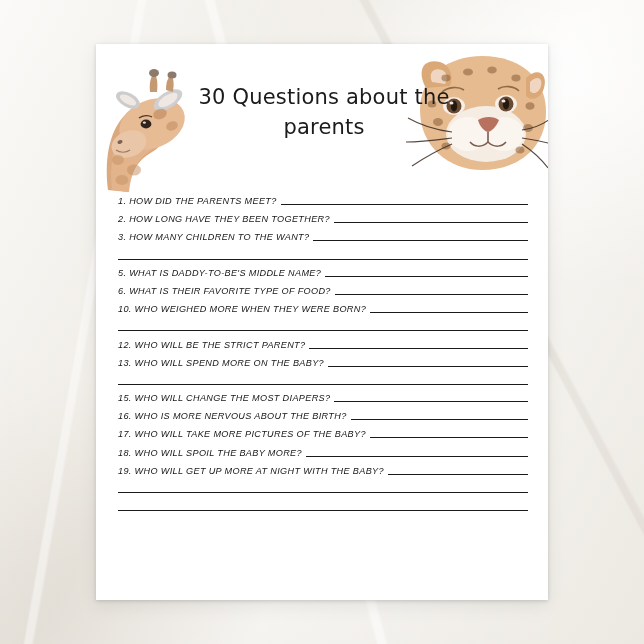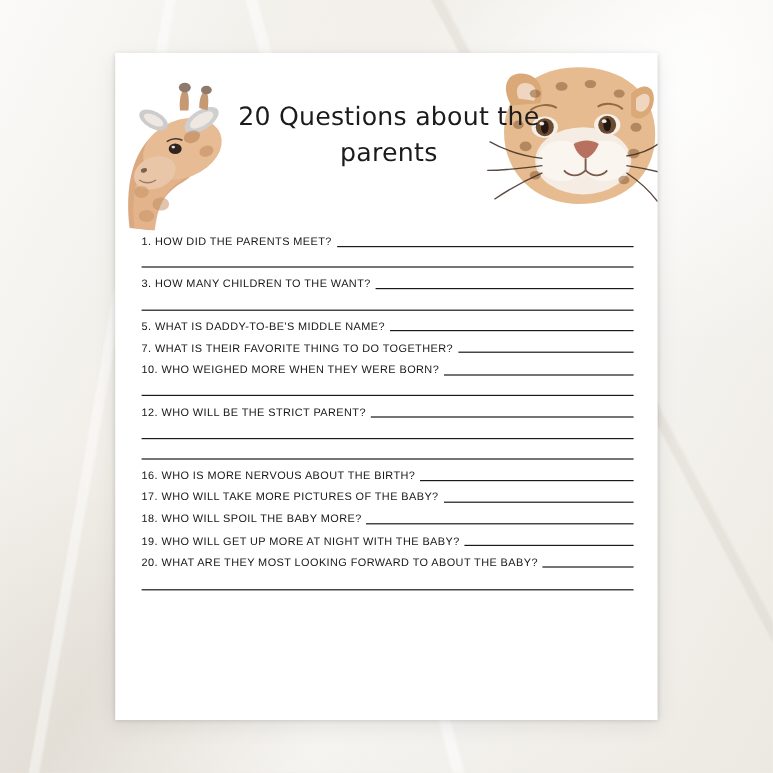--- a/index.html
+++ b/index.html
@@ -84,27 +84,28 @@
 
   
   #questions {
     position: absolute;
     left: 22px;
     top: 152px;
     right: 20px;
   }
   .q-row {
     display: flex;
-    align-items: center;
+    align-items: flex-start;
     margin-bottom: 8.2px;
     font-size: 9.1px;
     letter-spacing: 0.35px;
     color: #161616;
     text-transform: uppercase;
     white-space: nowrap;
+    font-style: italic;
   }
   .q-text {
     flex: 0 0 auto;
     padding-right: 4px;
     line-height: 1.1;
   }
   .q-line {
     flex: 1 1 auto;
     border-bottom: 1px solid #1a1a1a;
     height: 8px;
@@ -203,79 +204,84 @@
       <path d="M50 84 C34 82, 20 78, 6 70"></path>
       <path d="M50 90 C34 92, 20 94, 4 94"></path>
       <path d="M50 96 C36 102, 22 110, 10 118"></path>
       <path d="M120 82 C134 80, 142 76, 149 70"></path>
       <path d="M120 90 C134 92, 142 94, 150 96"></path>
       <path d="M120 96 C132 104, 140 112, 146 120"></path>
     </g>
   </svg>
 
   <div id="title-wrap">
-    <div id="title">20 Questions about the parents</div>
+    <div id="title">30 Questions about the parents</div>
   </div>
 
   <div id="questions">
     <div class="q-row">
       <span class="q-text">1. HOW DID THE PARENTS MEET?</span>
       <span class="q-line"></span>
     </div>
     <div class="q-row">
+      <span class="q-text">2. HOW LONG HAVE THEY BEEN TOGETHER?</span>
       <span class="q-line"></span>
     </div>
     <div class="q-row">
       <span class="q-text">3. HOW MANY CHILDREN TO THE WANT?</span>
       <span class="q-line"></span>
     </div>
     <div class="q-row">
       <span class="q-line"></span>
     </div>
     <div class="q-row">
       <span class="q-text">5. WHAT IS DADDY-TO-BE'S MIDDLE NAME?</span>
       <span class="q-line"></span>
     </div>
     <div class="q-row">
-      <span class="q-text">7. WHAT IS THEIR FAVORITE THING TO DO TOGETHER?</span>
+      <span class="q-text">6. WHAT IS THEIR FAVORITE TYPE OF FOOD?</span>
       <span class="q-line"></span>
     </div>
     <div class="q-row">
       <span class="q-text">10. WHO WEIGHED MORE WHEN THEY WERE BORN?</span>
       <span class="q-line"></span>
     </div>
     <div class="q-row">
       <span class="q-line"></span>
     </div>
     <div class="q-row">
       <span class="q-text">12. WHO WILL BE THE STRICT PARENT?</span>
       <span class="q-line"></span>
     </div>
     <div class="q-row">
-      <span class="q-line"></span>
-    </div>
-    <div class="q-row">
+      <span class="q-text">13. WHO WILL SPEND MORE ON THE BABY?</span>
+      <span class="q-line"></span>
+    </div>
+    <div class="q-row">
+      <span class="q-line"></span>
+    </div>
+    <div class="q-row">
+      <span class="q-text">15. WHO WILL CHANGE THE MOST DIAPERS?</span>
       <span class="q-line"></span>
     </div>
     <div class="q-row">
       <span class="q-text">16. WHO IS MORE NERVOUS ABOUT THE BIRTH?</span>
       <span class="q-line"></span>
     </div>
     <div class="q-row">
       <span class="q-text">17. WHO WILL TAKE MORE PICTURES OF THE BABY?</span>
       <span class="q-line"></span>
     </div>
     <div class="q-row">
       <span class="q-text">18. WHO WILL SPOIL THE BABY MORE?</span>
       <span class="q-line"></span>
     </div>
     <div class="q-row">
       <span class="q-text">19. WHO WILL GET UP MORE AT NIGHT WITH THE BABY?</span>
       <span class="q-line"></span>
     </div>
     <div class="q-row">
-      <span class="q-text">20. WHAT ARE THEY MOST LOOKING FORWARD TO ABOUT THE BABY?</span>
       <span class="q-line"></span>
     </div>
     <div id="full-line"></div>
   </div>
 
 </div>
 
 </body></html>

